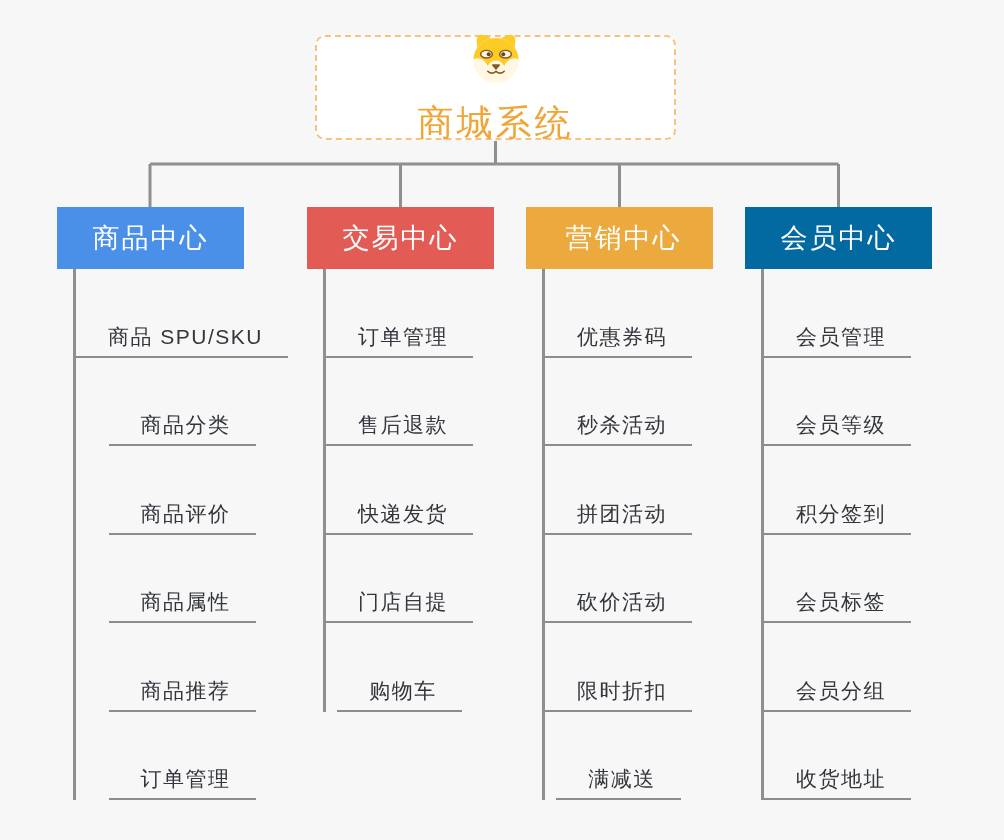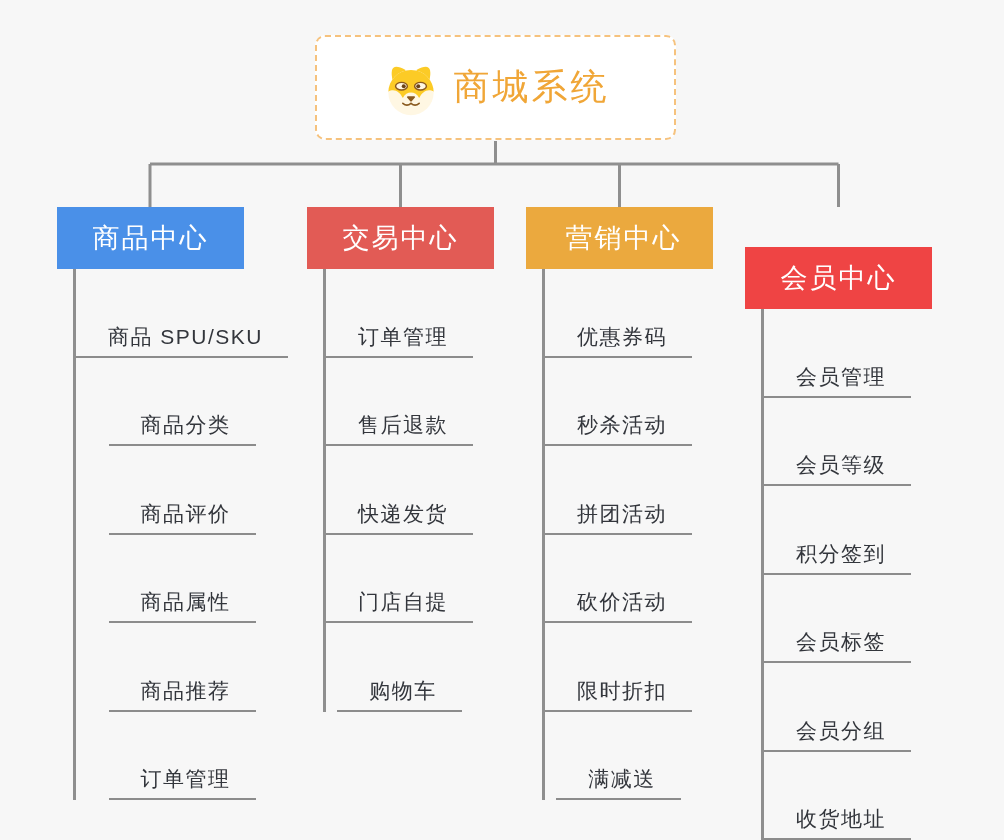--- a/index.html
+++ b/index.html
@@ -27,20 +27,21 @@
     left:315px; top:35px;
     width:361px; height:105px;
     box-sizing:border-box;
     background:#ffffff;
     border:2px dashed #f6c27d;
     border-radius:10px;
     display:flex;
     align-items:center;
     justify-content:center;
     gap:14px;
+    flex-direction:column;
   }
   .root-label{
     font-size:36px;
     letter-spacing:3px;
     color:#f0a637;
     white-space:nowrap;
   }
   .root-icon{ width:58px; height:58px; flex:0 0 auto; }
   
   .branch{
@@ -146,21 +147,21 @@
       <div class="topic">优惠券码</div>
       <div class="topic">秒杀活动</div>
       <div class="topic">拼团活动</div>
       <div class="topic">砍价活动</div>
       <div class="topic">限时折扣</div>
       <div class="topic">满减送</div>
     </div>
   </div>
 
   <div class="branch" style="left:745px">
-    <div class="branch-box" style="background: #ef4444; margin-top: 40px;">
+    <div class="branch-box" style="background: #0369a1;">
       <span>会员中心</span>
     </div>
     <div class="items">
       <div class="topic">会员管理</div>
       <div class="topic">会员等级</div>
       <div class="topic">积分签到</div>
       <div class="topic">会员标签</div>
       <div class="topic">会员分组</div>
       <div class="topic">收货地址</div>
     </div>

